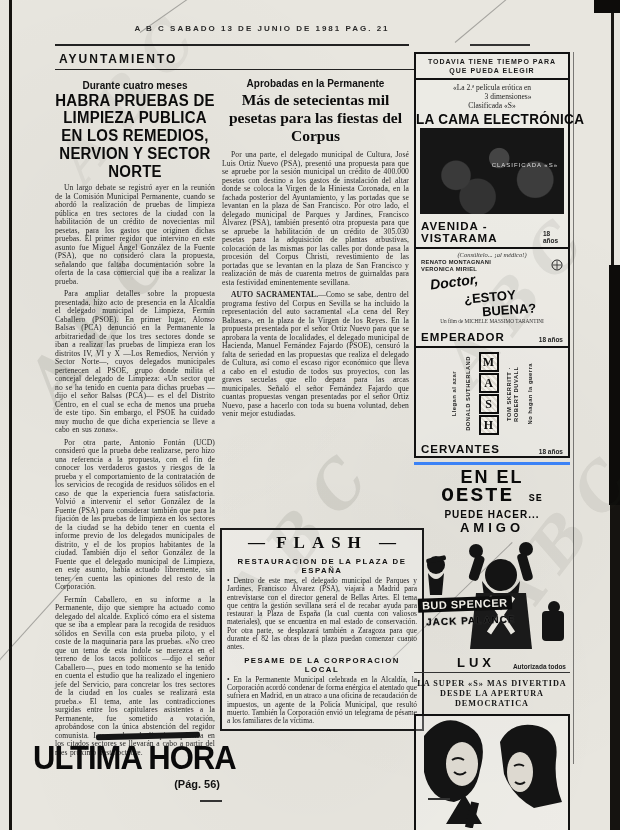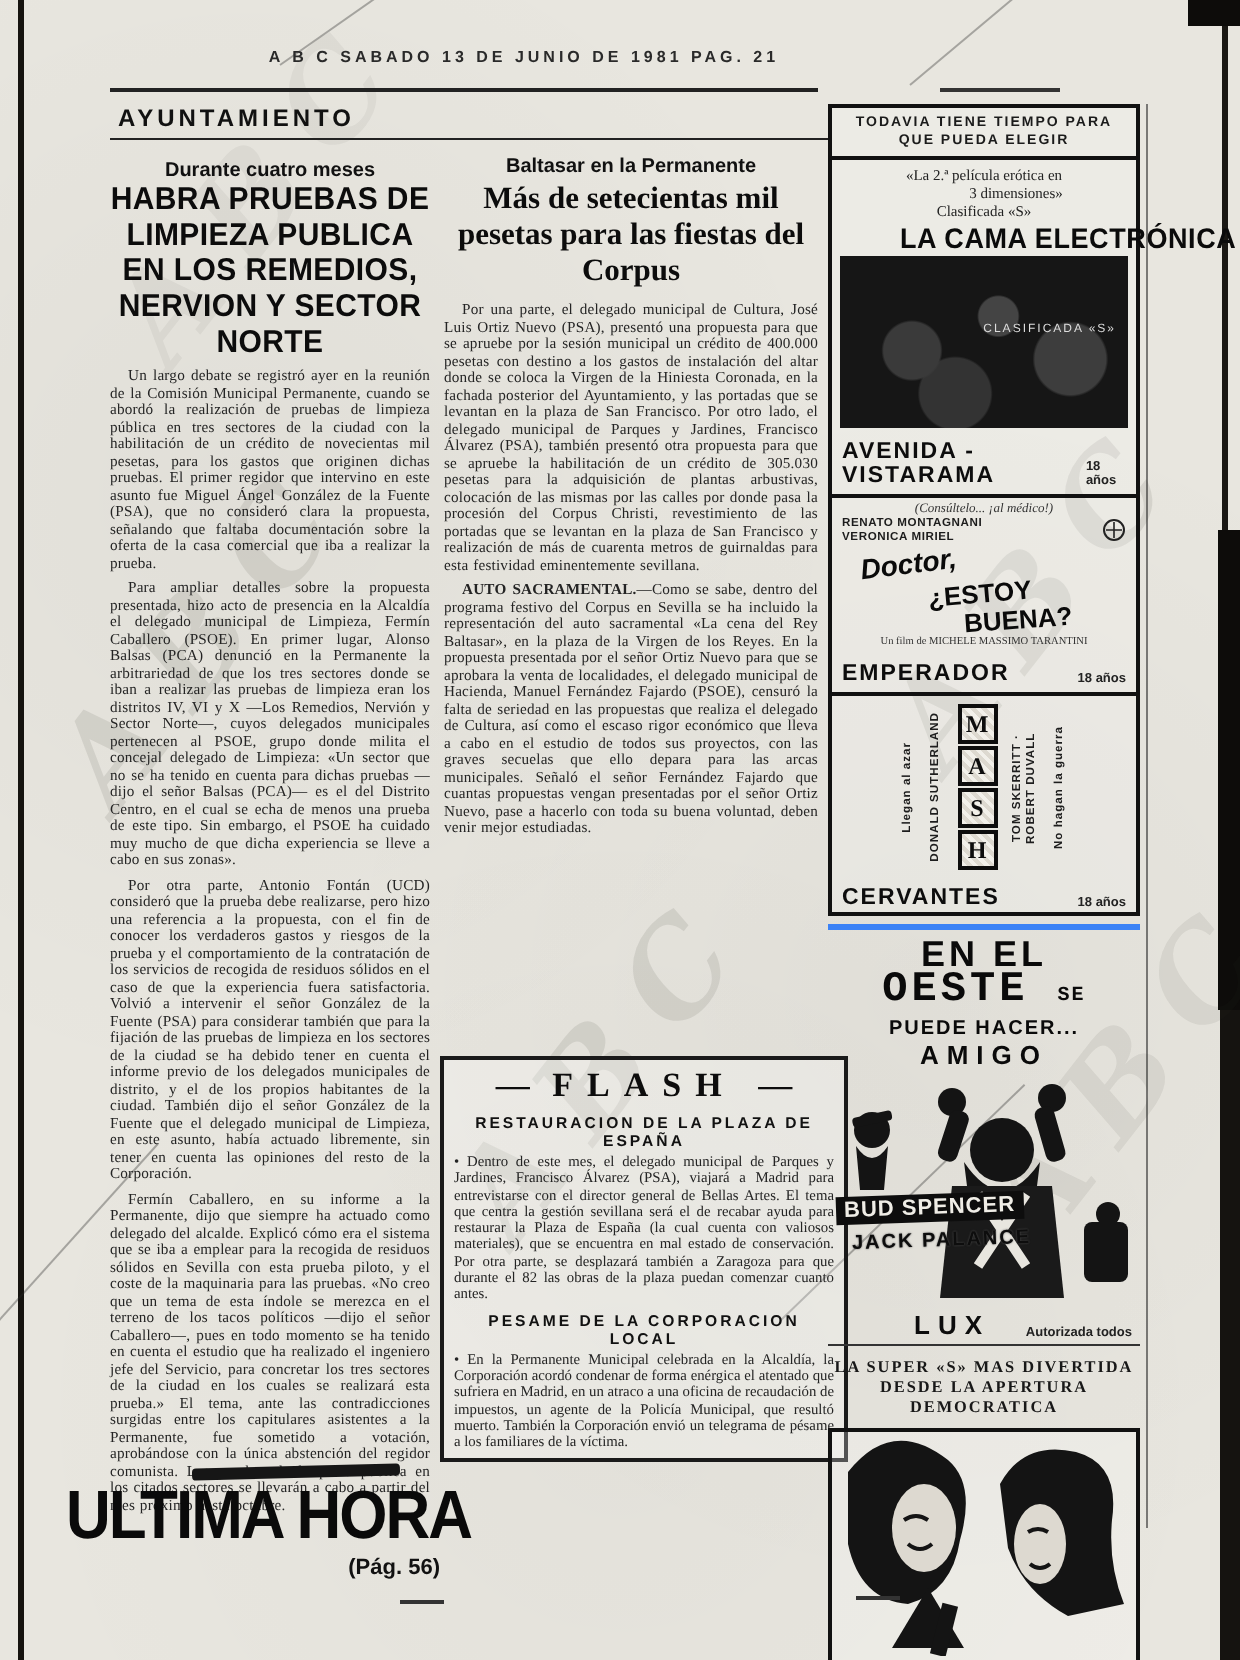--- a/index.html
+++ b/index.html
@@ -101,21 +101,21 @@
   .ad-box1{border:2px solid #111;background:rgba(255,255,255,0.2);}
   .ads-header{
     border-bottom:2px solid #111;padding:3px 2px;text-align:center;
     font-family:"Liberation Sans", sans-serif;font-weight:bold;
     font-size:7px;letter-spacing:1px;line-height:9px;color:#1b1b1b;
   }
   .ad-sub{font-size:7.5px;text-align:center;line-height:9px;margin-top:3px;color:#222;}
   .ad-title-cama{
     font-family:"Liberation Sans", sans-serif;font-weight:900;
     font-size:13.5px;text-align:center;letter-spacing:0.3px;color:#0b0b0b;
-    margin:2px 0 1px 0;transform:scaleY(1.05);white-space:nowrap;padding-left:34px;
+    margin:2px 0 1px 0;transform:scaleY(1.05);white-space:nowrap;
   }
   .photo-cama{
     margin:0 4px;height:86px;position:relative;
     background:
       radial-gradient(circle at 25% 55%, #3a3a3a 0 12%, transparent 13%),
       radial-gradient(circle at 55% 35%, #444 0 10%, transparent 11%),
       radial-gradient(circle at 80% 60%, #3d3d3d 0 14%, transparent 15%),
       radial-gradient(circle at 40% 80%, #333 0 16%, transparent 17%),
       #161616;
   }
@@ -216,21 +216,21 @@
   <div class="headline-sans">HABRA PRUEBAS DE LIMPIEZA PUBLICA EN LOS REMEDIOS, NERVION Y SECTOR NORTE</div>
   <div class="bodytext">
     <p>Un largo debate se registró ayer en la reunión de la Comisión Municipal Permanente, cuando se abordó la realización de pruebas de limpieza pública en tres sectores de la ciudad con la habilitación de un crédito de novecientas mil pesetas, para los gastos que originen dichas pruebas. El primer regidor que intervino en este asunto fue Miguel Ángel González de la Fuente (PSA), que no consideró clara la propuesta, señalando que faltaba documentación sobre la oferta de la casa comercial que iba a realizar la prueba.</p>
     <p>Para ampliar detalles sobre la propuesta presentada, hizo acto de presencia en la Alcaldía el delegado municipal de Limpieza, Fermín Caballero (PSOE). En primer lugar, Alonso Balsas (PCA) denunció en la Permanente la arbitrariedad de que los tres sectores donde se iban a realizar las pruebas de limpieza eran los distritos IV, VI y X —Los Remedios, Nervión y Sector Norte—, cuyos delegados municipales pertenecen al PSOE, grupo donde milita el concejal delegado de Limpieza: «Un sector que no se ha tenido en cuenta para dichas pruebas —dijo el señor Balsas (PCA)— es el del Distrito Centro, en el cual se echa de menos una prueba de este tipo. Sin embargo, el PSOE ha cuidado muy mucho de que dicha experiencia se lleve a cabo en sus zonas».</p>
     <p>Por otra parte, Antonio Fontán (UCD) consideró que la prueba debe realizarse, pero hizo una referencia a la propuesta, con el fin de conocer los verdaderos gastos y riesgos de la prueba y el comportamiento de la contratación de los servicios de recogida de residuos sólidos en el caso de que la experiencia fuera satisfactoria. Volvió a intervenir el señor González de la Fuente (PSA) para considerar también que para la fijación de las pruebas de limpieza en los sectores de la ciudad se ha debido tener en cuenta el informe previo de los delegados municipales de distrito, y el de los propios habitantes de la ciudad. También dijo el señor González de la Fuente que el delegado municipal de Limpieza, en este asunto, había actuado libremente, sin tener en cuenta las opiniones del resto de la Corporación.</p>
     <p>Fermín Caballero, en su informe a la Permanente, dijo que siempre ha actuado como delegado del alcalde. Explicó cómo era el sistema que se iba a emplear para la recogida de residuos sólidos en Sevilla con esta prueba piloto, y el coste de la maquinaria para las pruebas. «No creo que un tema de esta índole se merezca en el terreno de los tacos políticos —dijo el señor Caballero—, pues en todo momento se ha tenido en cuenta el estudio que ha realizado el ingeniero jefe del Servicio, para concretar los tres sectores de la ciudad en los cuales se realizará esta prueba.» El tema, ante las contradicciones surgidas entre los capitulares asistentes a la Permanente, fue sometido a votación, aprobándose con la única abstención del regidor comunista. Las pruebas de limpieza pública en los citados sectores se llevarán a cabo a partir del mes próximo hasta octubre.</p>
   </div>
 </div>
 
 <div class="abs col-mid">
-  <div class="kicker">Baltasar en la Permanente</div>
+  <div class="kicker">Aprobadas en la Permanente</div>
   <div class="headline-serif">Más de setecientas mil pesetas para las fiestas del Corpus</div>
   <div class="bodytext">
     <p>Por una parte, el delegado municipal de Cultura, José Luis Ortiz Nuevo (PSA), presentó una propuesta para que se apruebe por la sesión municipal un crédito de 400.000 pesetas con destino a los gastos de instalación del altar donde se coloca la Virgen de la Hiniesta Coronada, en la fachada posterior del Ayuntamiento, y las portadas que se levantan en la plaza de San Francisco. Por otro lado, el delegado municipal de Parques y Jardines, Francisco Álvarez (PSA), también presentó otra propuesta para que se apruebe la habilitación de un crédito de 305.030 pesetas para la adquisición de plantas arbustivas, colocación de las mismas por las calles por donde pasa la procesión del Corpus Christi, revestimiento de las portadas que se levantan en la plaza de San Francisco y realización de más de cuarenta metros de guirnaldas para esta festividad eminentemente sevillana.</p>
     <p><span class="lead-in">AUTO SACRAMENTAL.</span><span>—Como se sabe, dentro del programa festivo del Corpus en Sevilla se ha incluido la representación del auto sacramental «La cena del Rey Baltasar», en la plaza de la Virgen de los Reyes. En la propuesta presentada por el señor Ortiz Nuevo para que se aprobara la venta de localidades, el delegado municipal de Hacienda, Manuel Fernández Fajardo (PSOE), censuró la falta de seriedad en las propuestas que realiza el delegado de Cultura, así como el escaso rigor económico que lleva a cabo en el estudio de todos sus proyectos, con las graves secuelas que ello depara para las arcas municipales. Señaló el señor Fernández Fajardo que cuantas propuestas vengan presentadas por el señor Ortiz Nuevo, pase a hacerlo con toda su buena voluntad, deben venir mejor estudiadas.</span></p>
   </div>
 </div>
 
 <div class="abs flash-box">
   <div class="flash-title">
     <span class="dash">—</span>

